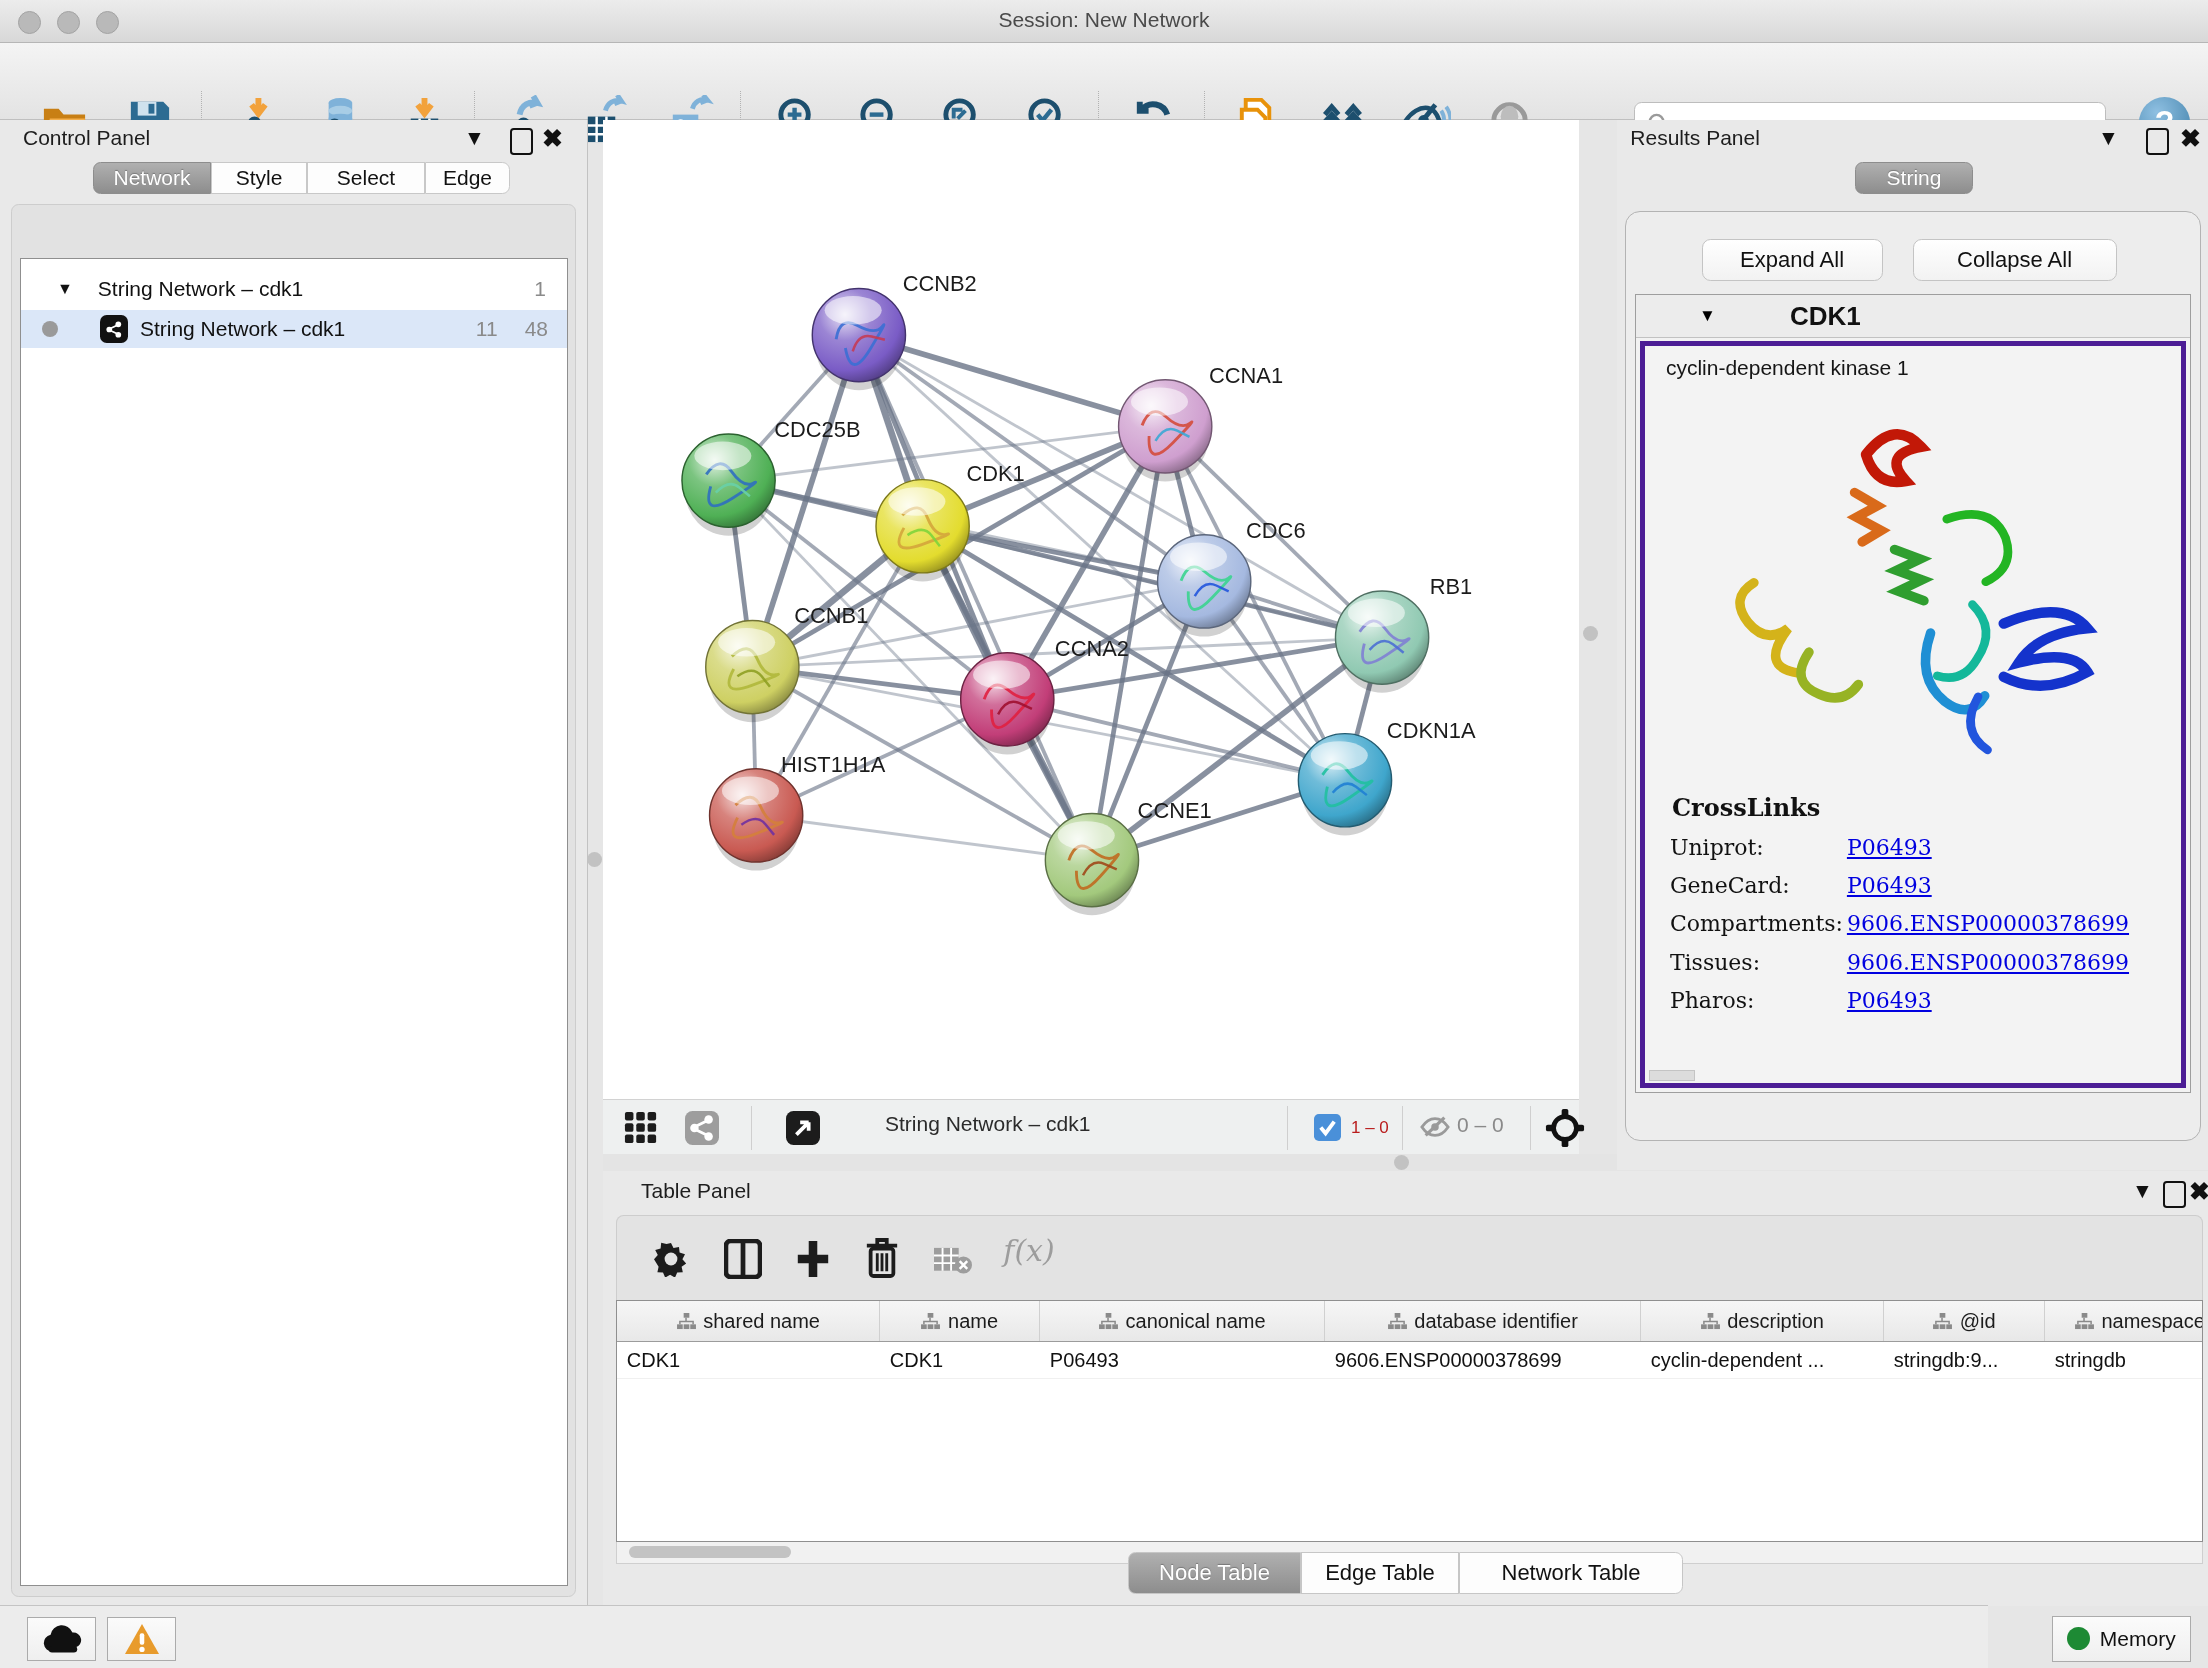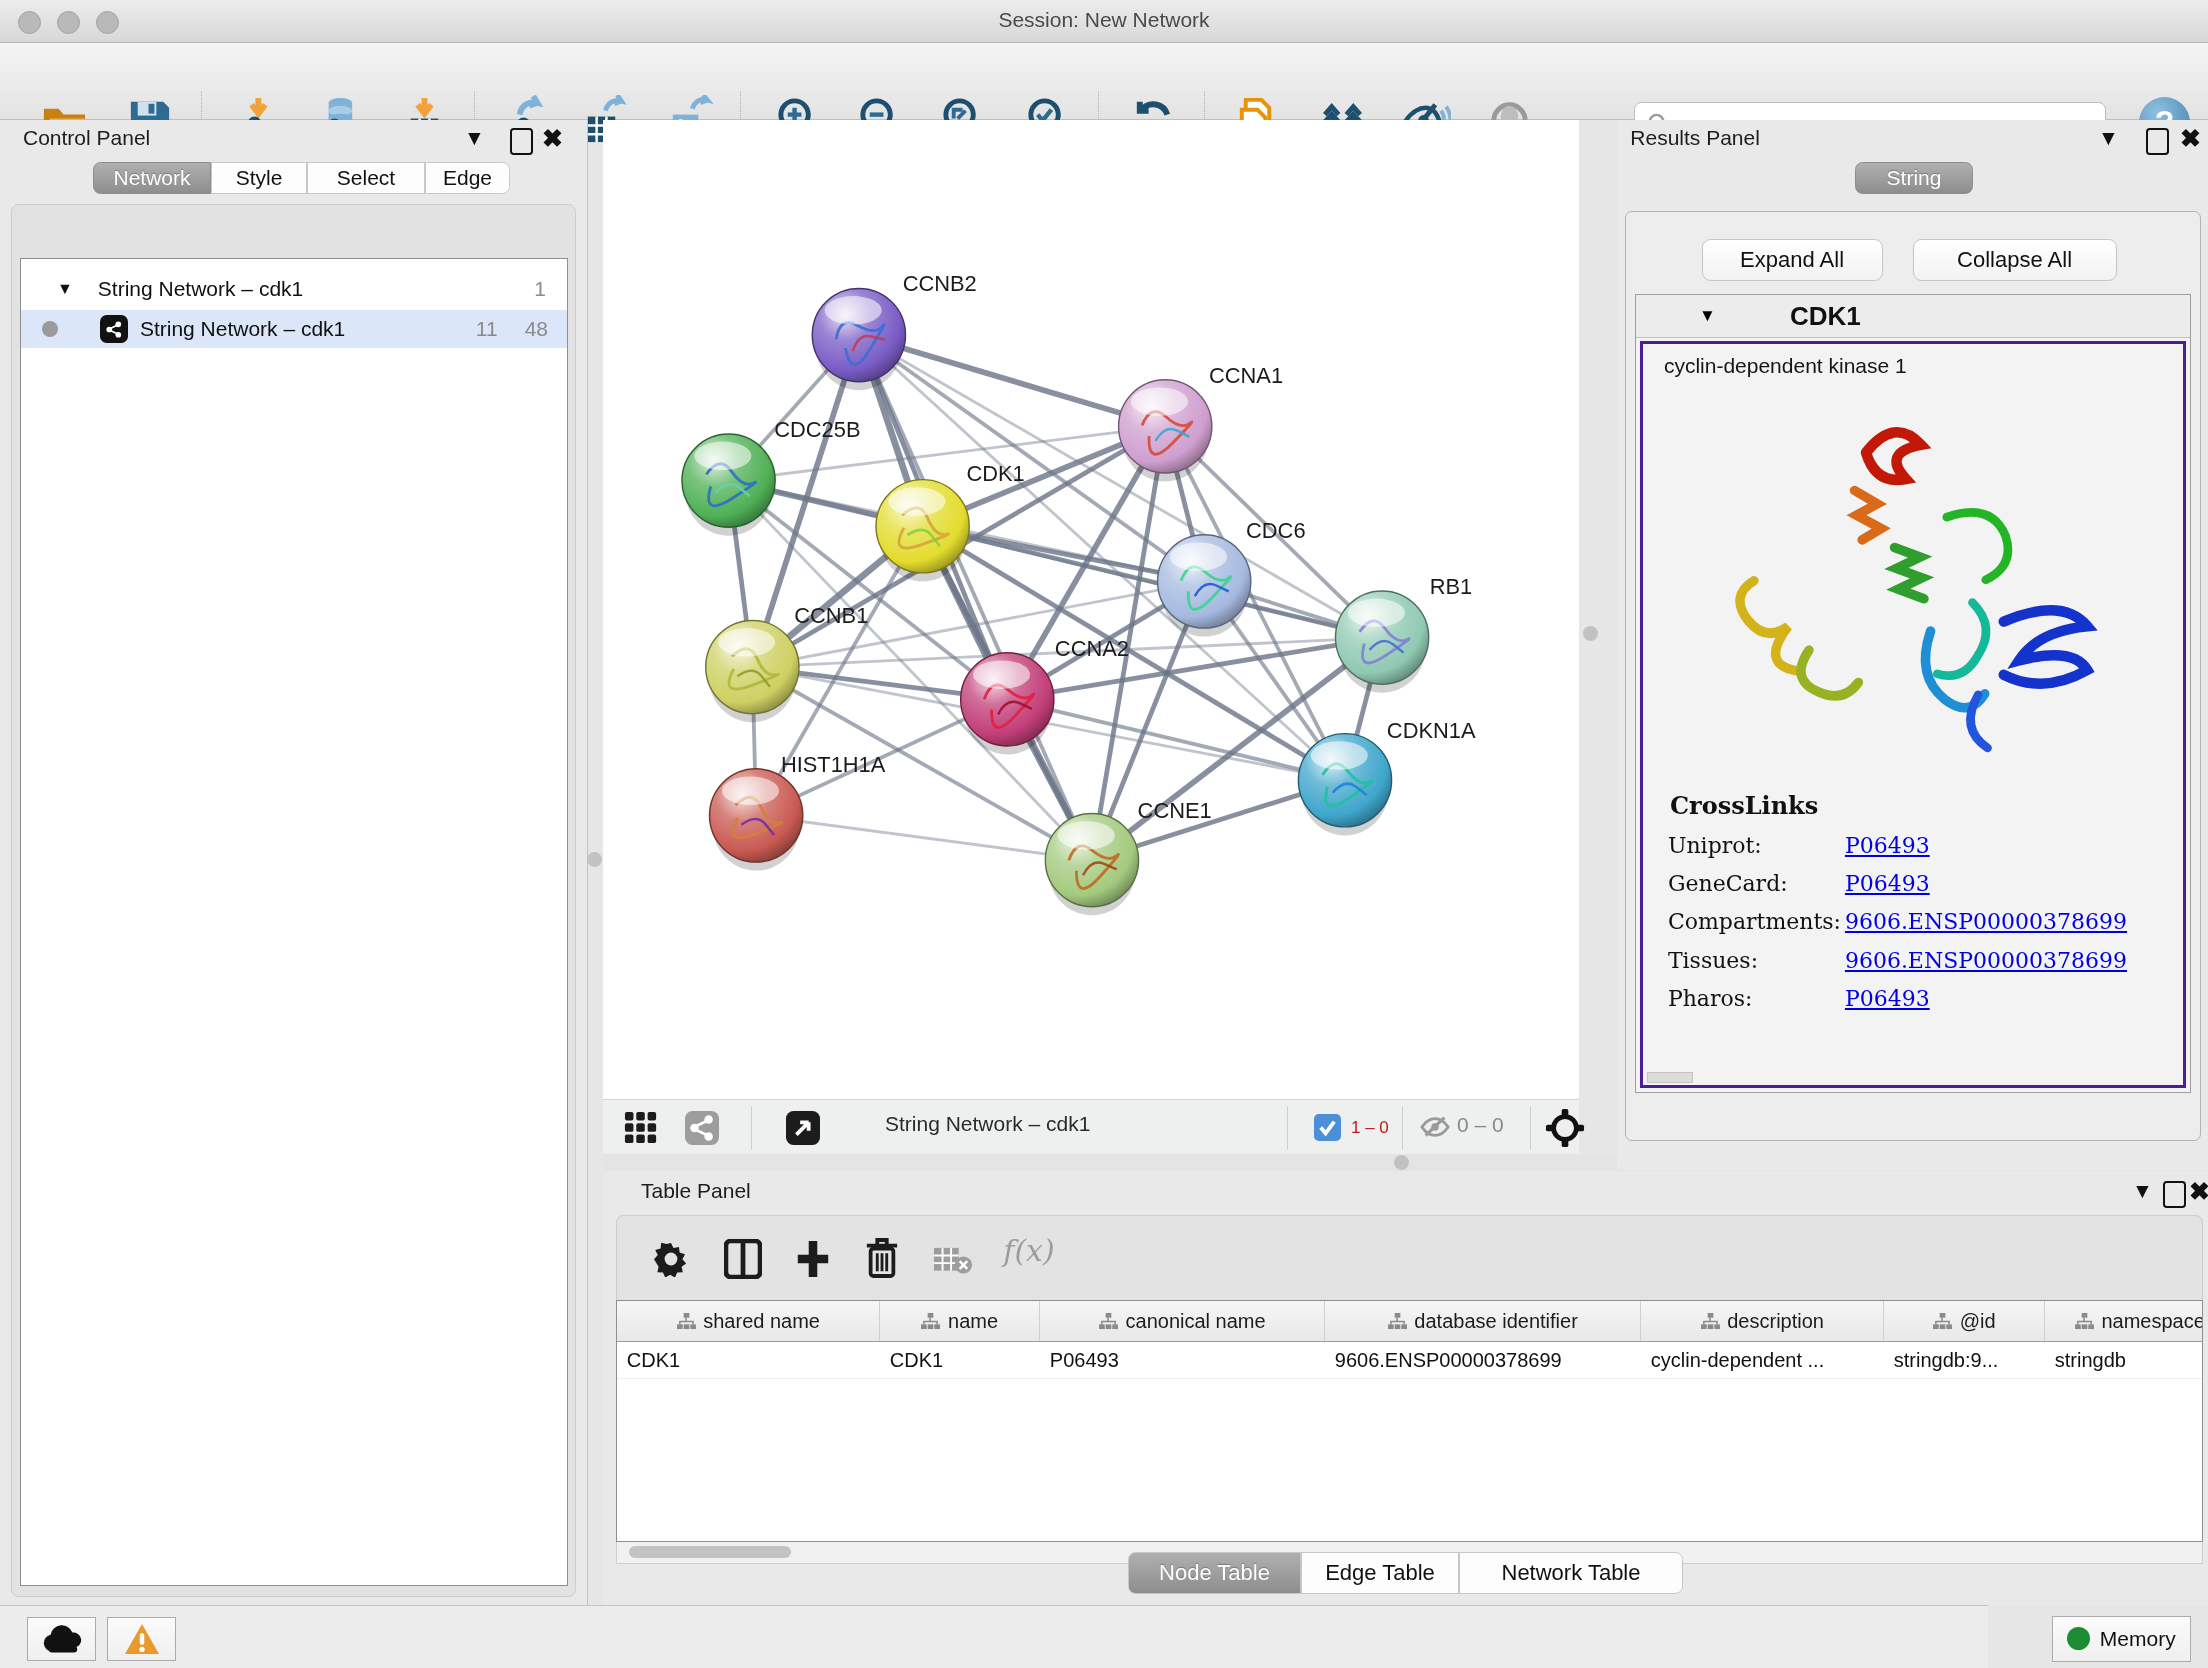--- a/index.html
+++ b/index.html
@@ -33,25 +33,25 @@
   .share-badge{width:28.5px;height:28.5px;background:#111;border-radius:6.7px;display:flex;align-items:center;justify-content:center;}
   
   #net-canvas{position:absolute;left:603px;top:120px;width:976px;height:979px;background:#fff;}
   #net-toolbar{position:absolute;left:603px;top:1099px;width:976px;height:55px;background:#eef0f0;border-top:1px solid #d2d2d2;border-bottom:1px solid #cfcfcf;}
   .nt-ico{position:absolute;top:10.5px;width:34px;height:34px;}
   .nt-sep{position:absolute;top:5.7px;height:44px;border-left:1px solid #cfcfcf;}
   #net-splitter{position:absolute;left:603px;top:1154px;width:1605px;height:17px;background:#e4e4e4;}
   .grip-dot{position:absolute;width:15px;height:15px;border-radius:50%;background:#c2c2c2;}
   
   #results-panel{position:absolute;left:1617px;top:120px;width:592px;height:1050px;background:#e9e9e9;}
-  #rp-box{position:absolute;left:7.6px;top:91px;width:574px;height:928px;background:#ededed;border:1px solid #b3b3b3;border-radius:7px;}
+  #rp-box{position:absolute;left:7.6px;top:91px;width:574px;height:928px;background:#ededed;border:1px solid #b3b3b3;border-radius:15px;}
   .btn{background:linear-gradient(#ffffff,#f2f2f2);border:1px solid #c4c4c4;border-radius:8.6px;font-size:22px;color:#111;display:flex;align-items:center;justify-content:center;}
   #cdk-box{position:absolute;left:9.5px;top:82px;width:554px;height:797px;border:1.9px solid #9e9e9e;background:#f2f2f2;}
   #cdk-head{position:absolute;left:0;top:0;width:100%;height:42px;background:#ececec;border-bottom:1px solid #c2c2c2;display:flex;align-items:center;}
-  #cdk-body{position:absolute;left:3.8px;top:46px;right:3.8px;bottom:3.8px;background:#f3f3f3;border:3px solid #4c1d95;}
+  #cdk-body{position:absolute;left:3.8px;top:46px;right:3.8px;bottom:3.8px;background:#f3f3f3;border:5px solid #4c1d95;}
   .serif{font-family:"DejaVu Serif","Liberation Serif",serif;}
   .xl-row{display:flex;font-size:22px;margin:13.3px 0 13.3px 25px;}
   .xl-label{width:177px;color:#111;}
   .xl-link{color:#0000e0;text-decoration:underline;}
   
   #table-panel{position:absolute;left:603px;top:1171px;width:1605px;height:435px;background:#e9e9e9;}
   #tp-toolbar{position:absolute;left:13.3px;top:44px;width:1585px;height:86px;background:#e3e3e3;border:1px solid #cdcdcd;border-bottom:none;border-radius:7.6px 7.6px 0 0;}
   #tp-table{position:absolute;left:13.3px;top:129px;width:1585px;height:240px;background:#fff;border:1px solid #8f8f8f;overflow:hidden;}
   #tp-header{display:flex;height:40px;background:linear-gradient(#f6f6f6,#e8e8e8);border-bottom:1.9px solid #9c9c9c;}
   .th{display:flex;align-items:center;justify-content:center;font-size:20px;color:#1c1c1c;border-right:1px solid #d0d0d0;box-sizing:border-box;gap:7.6px;flex:none;}

